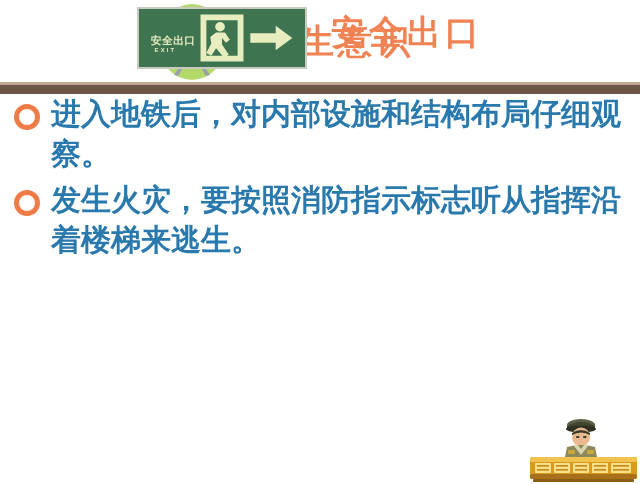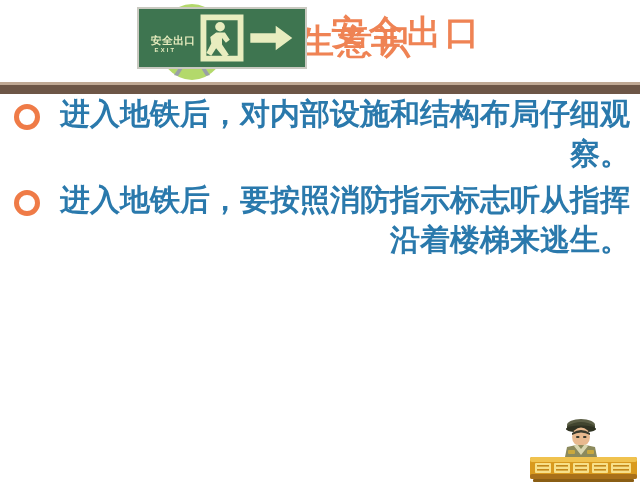--- a/index.html
+++ b/index.html
@@ -80,21 +80,20 @@
     width: 100%; height: 9px;
     background: #6d5647;
   }
 
   
   .content {
     position: absolute;
     left: 0;
     top: 94px;
     width: 640px;
-    text-align: right;
   }
   .bullet-row {
     display: flex;
     align-items: flex-start;
     padding: 0 10px 0 14px;
     margin-bottom: 6px;
   }
   .bullet-ring {
     flex: 0 0 auto;
     width: 26px;
@@ -202,21 +201,21 @@
 <div class="content">
 
   <div class="bullet-row">
     <div class="bullet-ring"></div>
     <div class="bullet-text">进入地铁后，对内部设施和结构布局仔细观察。</div>
   </div>
 
 
   <div class="bullet-row">
     <div class="bullet-ring"></div>
-    <div class="bullet-text">进入地铁后，要按照消防指示标志听从指挥沿着楼梯来逃生。</div>
+    <div class="bullet-text">发生火灾，要按照消防指示标志听从指挥沿着楼梯来逃生。</div>
   </div>
 
 </div>
 
 <div class="footer"></div>
 
 <div class="exit-sign">
   <svg class="exit-sign-svg" viewBox="0 0 170 62" preserveAspectRatio="none">
     <rect x="0" y="0" width="170" height="62" fill="#3e7550"></rect>
 

